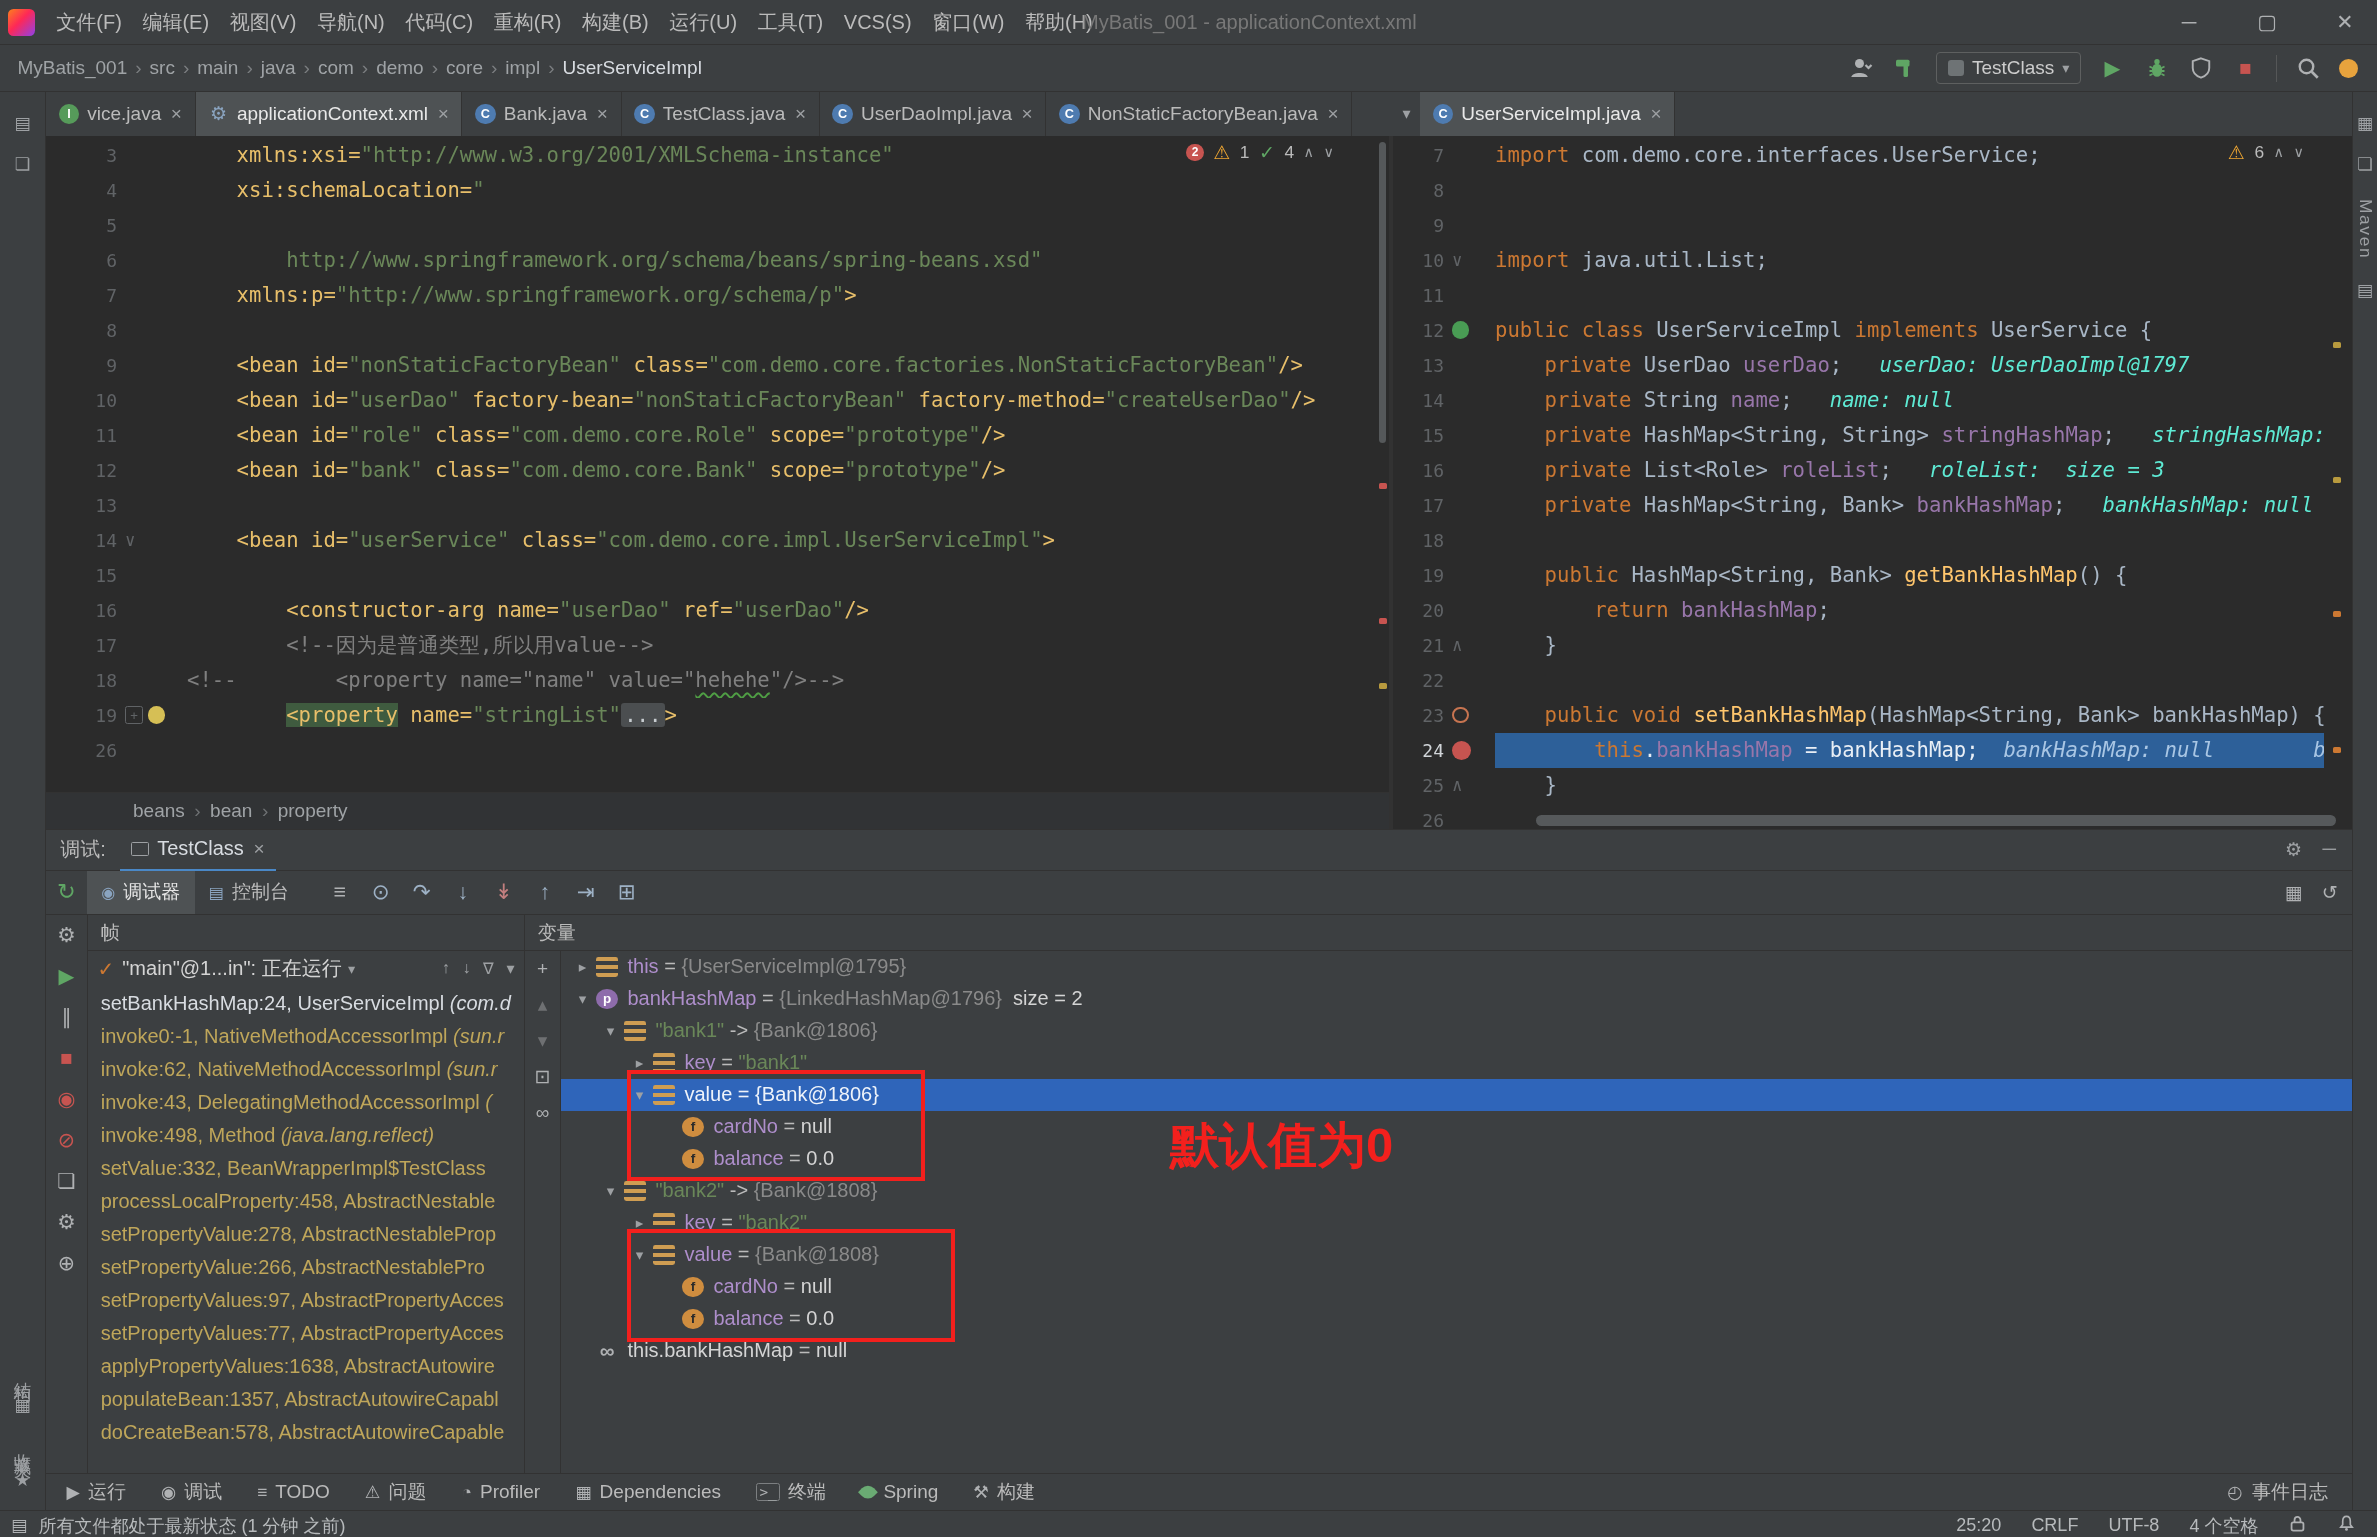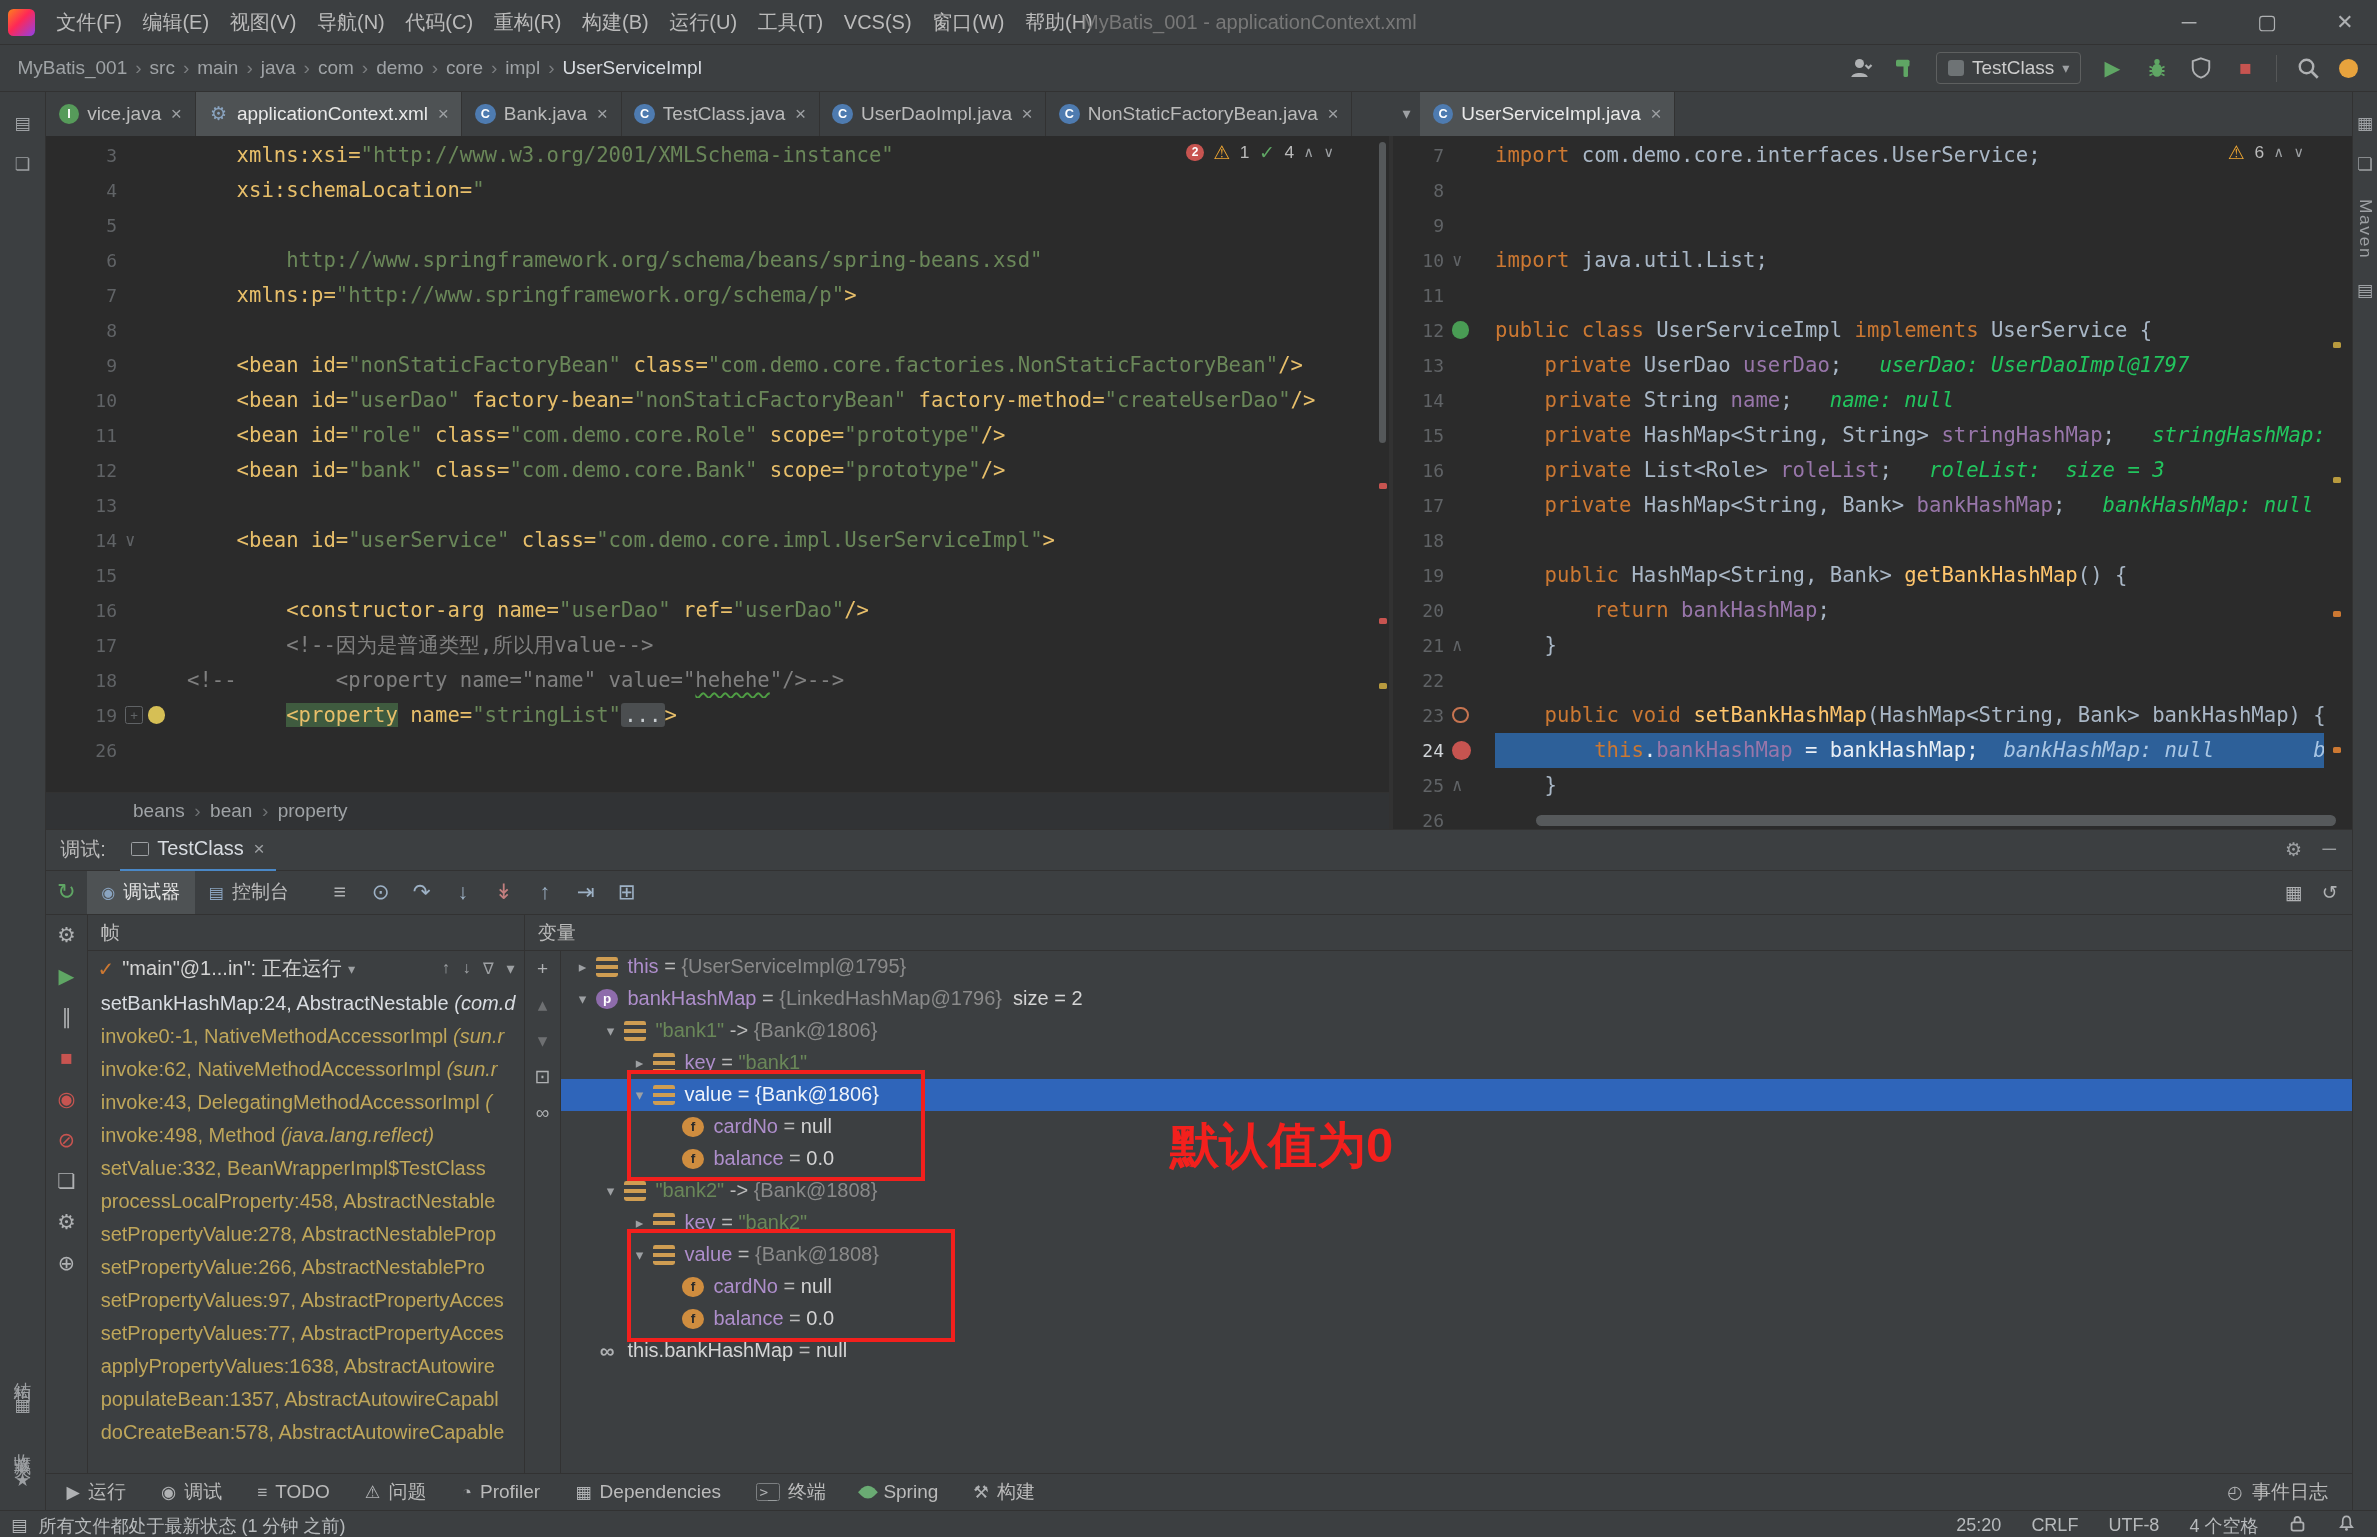--- a/index.html
+++ b/index.html
@@ -72,21 +72,21 @@
   .code-line.exec .code{background:#2d6099;color:#e8eef5;}
   .code-line.exec .ln{color:#d0d4d8;}
 
   .seg.kw{color:#cc7832;}
   .seg.str{color:#6a8759;}
   .seg.comment{color:#808080;}
   .seg.tag{color:#e8bf6a;}
   .seg.attr{color:#e8bf6a;}
   .seg.field{color:#9876aa;}
   .seg.method{color:#ffc66d;}
-  .seg.hint{color:#22c55e;font-style:italic;}
+  .seg.hint{color:#5eead4;font-style:italic;}
   .seg.hintx{color:#a9c6e4;font-style:italic;}
   .seg.fold{background:#4b4e50;color:#c8cdd1;border-radius:3.2px;padding:0 3.2px;}
   .seg.hl{background:#3f5b3f;}
   .seg.typo{text-decoration:underline wavy #4f9e44;text-underline-offset:4.8px;}
 
   .gi{display:inline-flex;align-items:center;justify-content:center;color:#606366;font-size:17.4px;}
   .gi-fold-open::before{content:"∨";}
   .gi-fold-up::before{content:"∧";}
   .gi-fold-plus{width:16px;height:16px;border:0.8px solid #606366;border-radius:2.4px;font-size:12.7px;}
   .gi-fold-plus::before{content:"+";}
@@ -467,21 +467,21 @@
               <span>"main"@1...in": 正在运行</span>
               <span class="tchev">▾</span>
               <span class="right">
                 <span>↑</span>
                 <span>↓</span>
                 <span>∇</span>
                 <span>▾</span>
               </span>
             </div>
             <div id="frames-list">
-                <div class="frow user"><span>setBankHashMap:24, AbstractNestable </span><span class="pkg">(com.d</span></div>
+                <div class="frow user"><span>setBankHashMap:24, UserServiceImpl </span><span class="pkg">(com.d</span></div>
                 <div class="frow"><span>invoke0:-1, NativeMethodAccessorImpl </span><span class="pkg">(sun.r</span></div>
                 <div class="frow"><span>invoke:62, NativeMethodAccessorImpl </span><span class="pkg">(sun.r</span></div>
                 <div class="frow"><span>invoke:43, DelegatingMethodAccessorImpl </span><span class="pkg">(</span></div>
                 <div class="frow"><span>invoke:498, Method </span><span class="pkg">(java.lang.reflect)</span></div>
                 <div class="frow"><span>setValue:332, BeanWrapperImpl$TestClass</span></div>
                 <div class="frow"><span>processLocalProperty:458, AbstractNestable</span></div>
                 <div class="frow"><span>setPropertyValue:278, AbstractNestableProp</span></div>
                 <div class="frow"><span>setPropertyValue:266, AbstractNestablePro</span></div>
                 <div class="frow"><span>setPropertyValues:97, AbstractPropertyAcces</span></div>
                 <div class="frow"><span>setPropertyValues:77, AbstractPropertyAcces</span></div>

